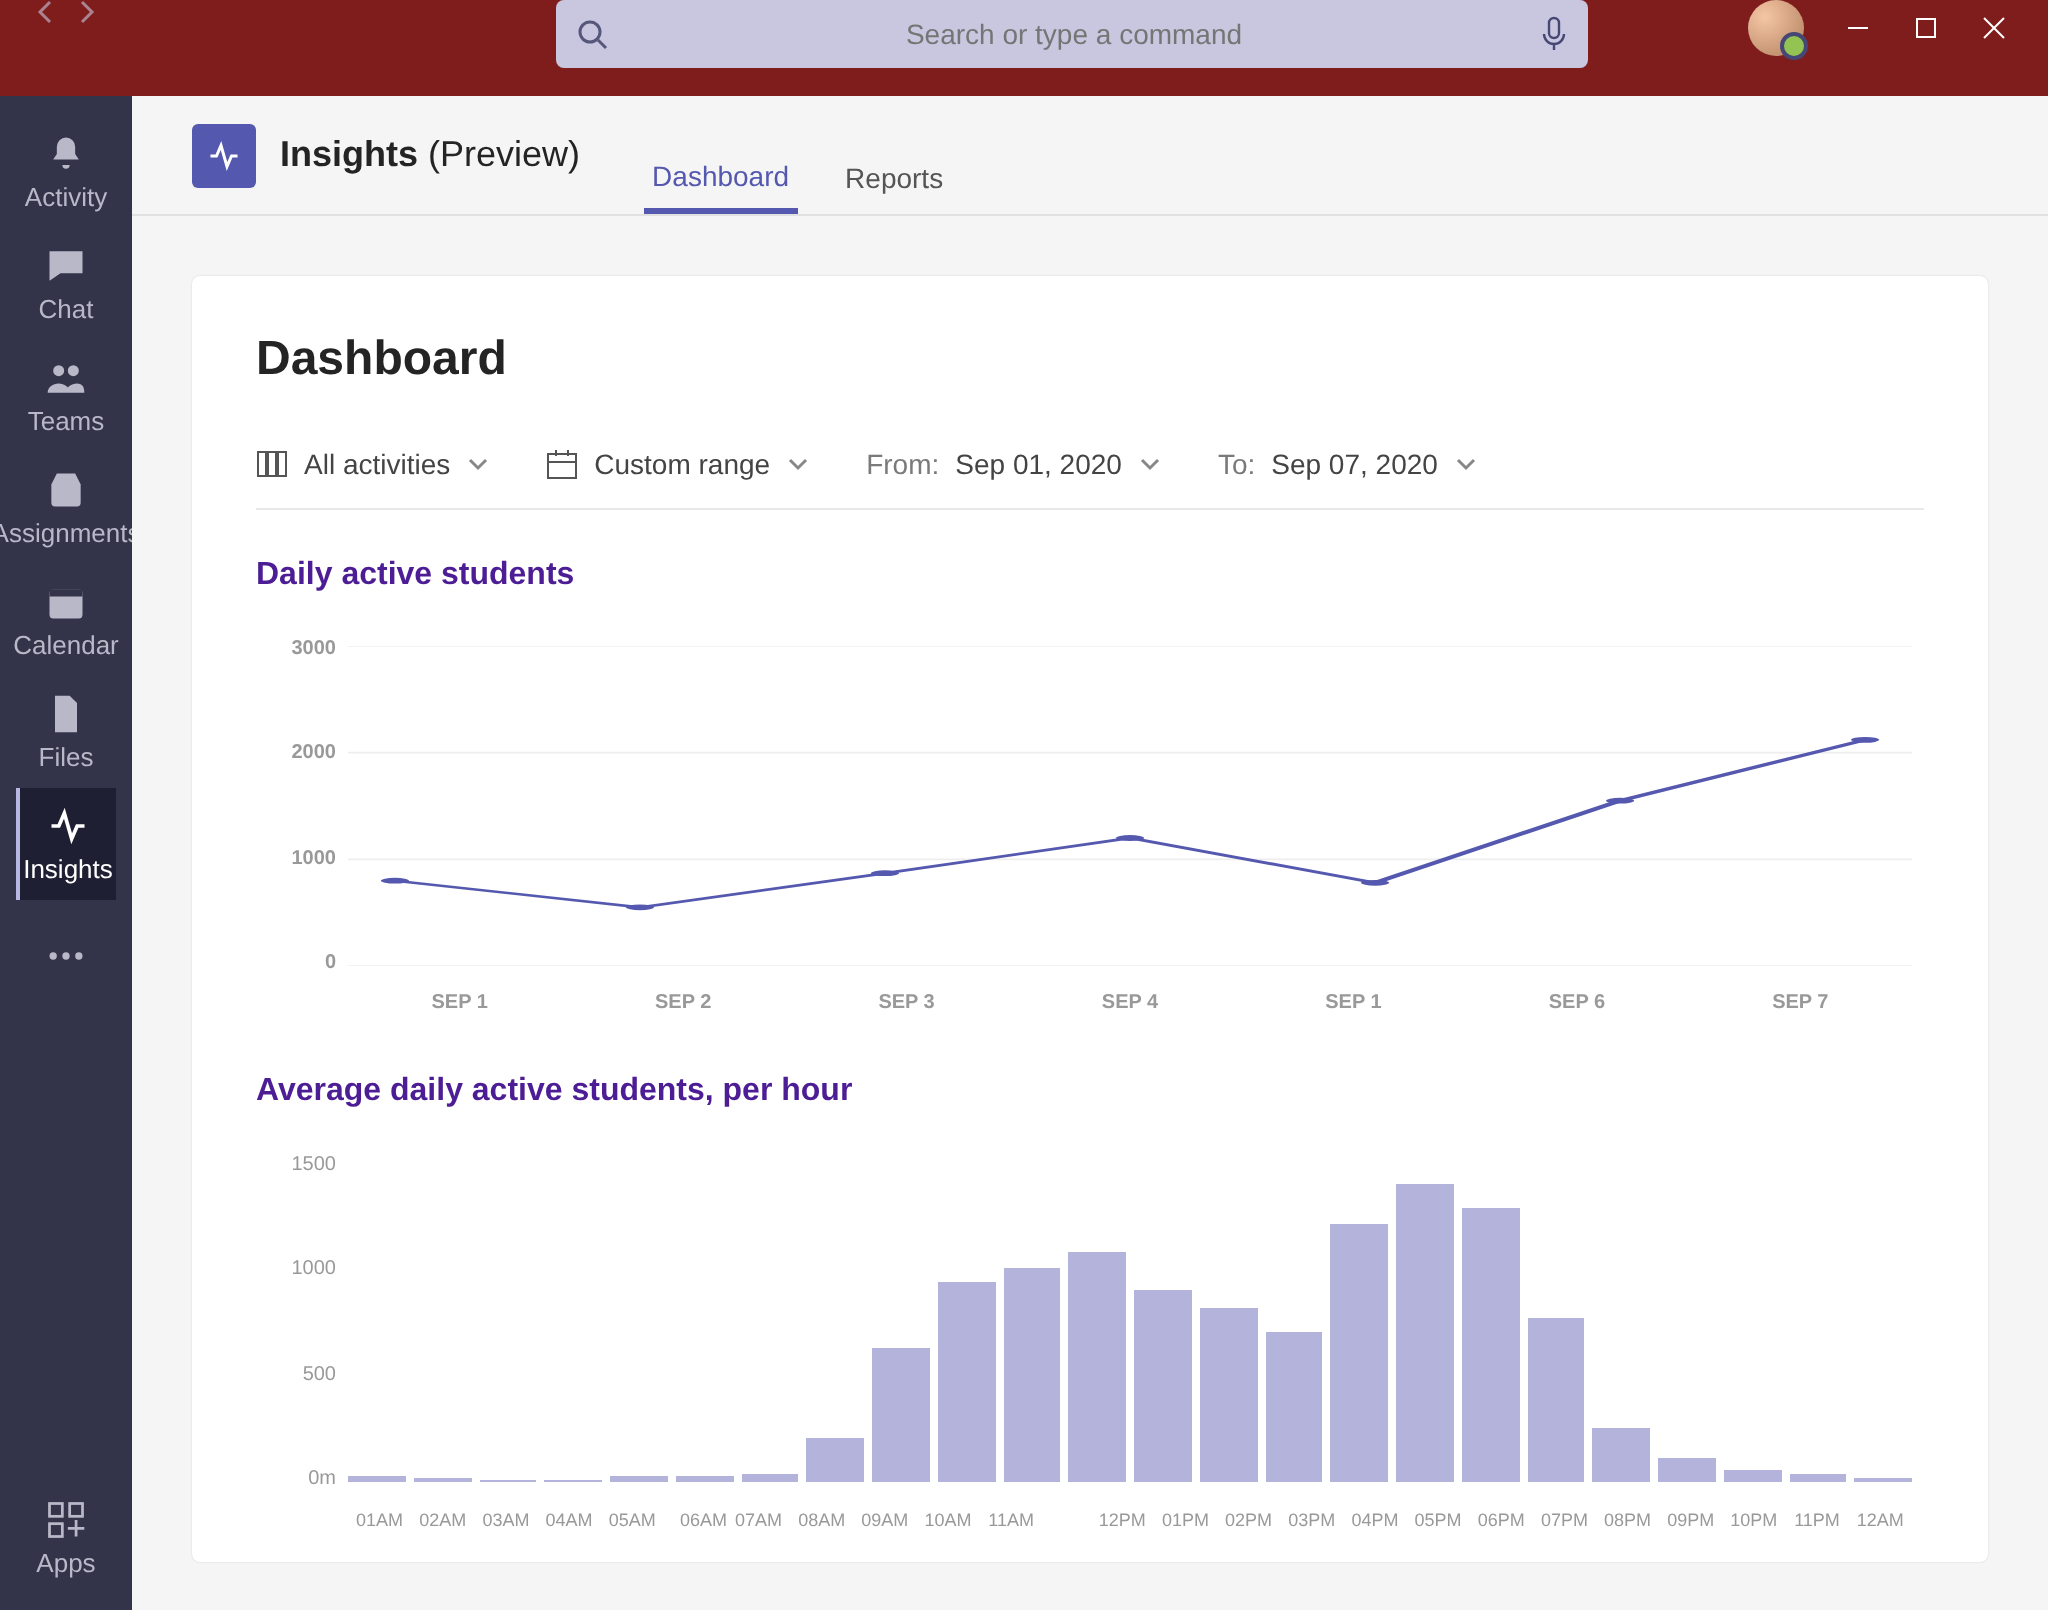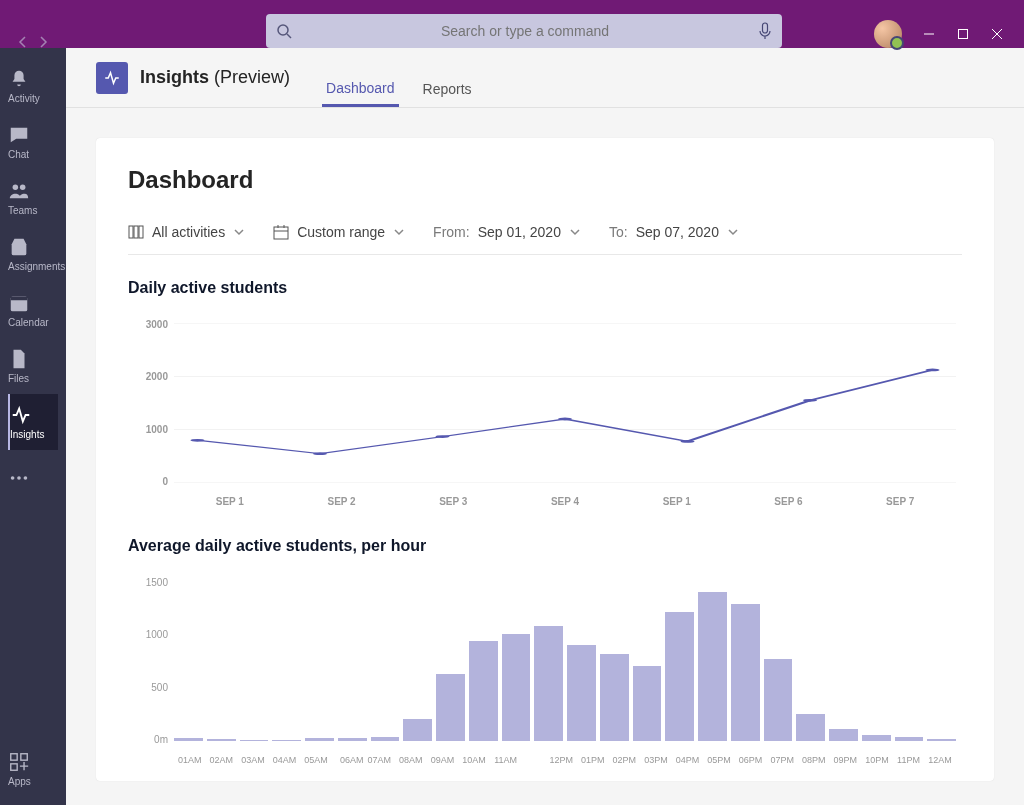--- a/index.html
+++ b/index.html
@@ -1,50 +1,50 @@
 <!DOCTYPE html>
 <html><head>
 <meta charset="utf-8">
 <style>
   * { box-sizing: border-box; margin: 0; padding: 0; }
   html, body { width: 1024px; height: 805px; font-family: "Segoe UI", Arial, sans-serif; overflow: hidden; background: #fff; }
-  .title-bar { height: 48px; background: #701a75; display: flex; align-items: flex-end; }
+  .title-bar { height: 48px; background: #7f1d1d; display: flex; align-items: flex-start; gap: 12px; }
   .nav-buttons { width: 66px; display: flex; align-items: center; justify-content: center; gap: 8px; }
   .nav-buttons svg { opacity: 0.6; }
   .search-box { margin-left: 200px; width: 516px; height: 34px; background: #c8c7df; border-radius: 4px; display: flex; align-items: center; padding: 0 10px; }
   .search-box svg.mag { color: #55567a; }
   .search-box input { flex: 1; border: none; background: transparent; text-align: center; font-size: 14px; color: #464775; outline: none; }
   .mic { color: #464775; }
   .title-right { margin-left: auto; display: flex; align-items: center; gap: 20px; padding-right: 20px; }
   .avatar { width: 28px; height: 28px; border-radius: 50%; background: radial-gradient(circle at 30% 30%, #f5c6a5, #b17f5d); position: relative; }
   .avatar::after { content:""; position:absolute; bottom:-2px; right:-2px; width:10px; height:10px; background:#92c353; border:2px solid #464775; border-radius:50%; }
   .win-btn { width:14px; height:14px; display:flex; align-items:center; justify-content:center; color:#fff; }
   .workspace { display: flex; height: calc(805px - 48px); }
   .side-rail { width: 66px; background: #33344a; display: flex; flex-direction: column; align-items: center; padding-top: 10px; }
-  .rail-item { width: 50px; height: 56px; display: flex; flex-direction: column; align-items: flex-start; justify-content: center; gap: 3px; color: #b8b8c8; cursor: pointer; font-size: 10px; }
+  .rail-item { width: 50px; height: 56px; display: flex; flex-direction: column; align-items: center; justify-content: center; gap: 3px; color: #b8b8c8; cursor: pointer; font-size: 13px; }
   .rail-item.active { background: #1f1f33; color: #fff; border-left: 2px solid #b7b7e4; }
   .rail-item svg { width: 22px; height: 22px; }
   .rail-spacer { flex: 1; }
   .rail-bottom { margin-bottom: 8px; }
   .content { flex: 1; background: #f5f5f5; display: flex; flex-direction: column; }
   .app-header { height: 60px; background: #f5f5f5; border-bottom: 1px solid #e1e1e1; display:flex; align-items:center; padding: 0 0 0 30px; }
   .app-icon { width:32px; height:32px; background:#5558af; border-radius:3px; display:flex; align-items:center; justify-content:center; color:#fff; margin-right:12px;}
   .app-title { font-size:18px; color:#242424; }
   .app-title b { font-weight:700; }
   .tabs { display:flex; margin-left:22px; height:100%; align-items:flex-end; }
   .tab { padding: 0 4px 10px 4px; margin: 0 10px; font-size:14px; color:#555; cursor:pointer; }
   .tab.active { color:#5558af; border-bottom:3px solid #5558af; padding-bottom:8px; }
   .dash-card { margin: 30px 30px 0 30px; background:#ffffff; border-radius:4px; padding: 28px 32px 10px 32px; box-shadow: 0 0 1px rgba(0,0,0,0.15); }
   .dash-title { font-size:24px; font-weight:700; color:#242424; }
   .filter-row { display:flex; align-items:center; gap: 28px; margin-top:30px; padding-bottom:14px; border-bottom:1px solid #e8e8e8; font-size:14px; color:#444;}
   .filt { display:flex; align-items:center; gap:8px; cursor:pointer; }
   .filt svg.ic { width:16px; height:16px; }
   .filt .lbl-grey { color:#7a7a7a; }
   .chevr { width:12px; height:12px; color:#888; }
-  .chart-heading { font-size:16px; font-weight:700; color:#0f172a; margin-top:24px; }
+  .chart-heading { font-size:16px; font-weight:700; color:#4c1d95; margin-top:24px; }
   .line-chart { margin-top:16px; height:200px; position:relative;font-weight:bold; }
   .bar-chart { margin-top:16px; height:200px; position:relative; }
   .plot { position:absolute; left:46px; right:6px; top:10px; bottom:30px; }
   .bars { position:absolute; left:46px; right:6px; top:10px; bottom:30px; display:flex; align-items:flex-end; gap:4px; }
   .bar { flex:1; background:#b3b3dc; }
   .x-labels { position:absolute; left:46px; right:6px; bottom:6px; display:flex; justify-content:space-between; font-size:9px; color:#999; }
   .x-labels-line { position:absolute; left:46px; right:6px; bottom:6px; display:flex; font-size:10px; color:#999; }
   .x-labels-line span { flex:1; text-align:center; }
   .y-labels { position:absolute; left:0; top:6px; bottom:26px; width:40px; display:flex; flex-direction:column; justify-content:space-between; font-size:10px; color:#999; text-align:right; }
   svg.line-svg { width:100%; height:100%; }

